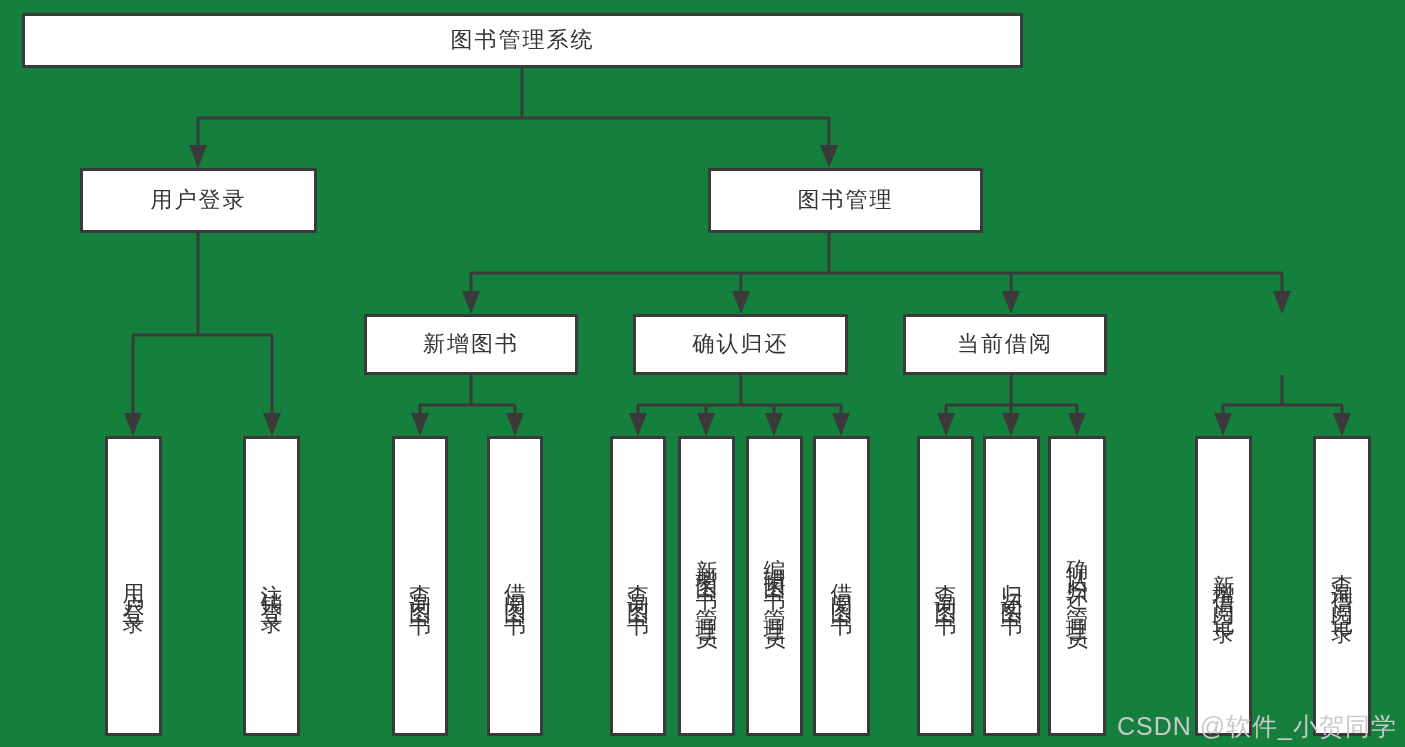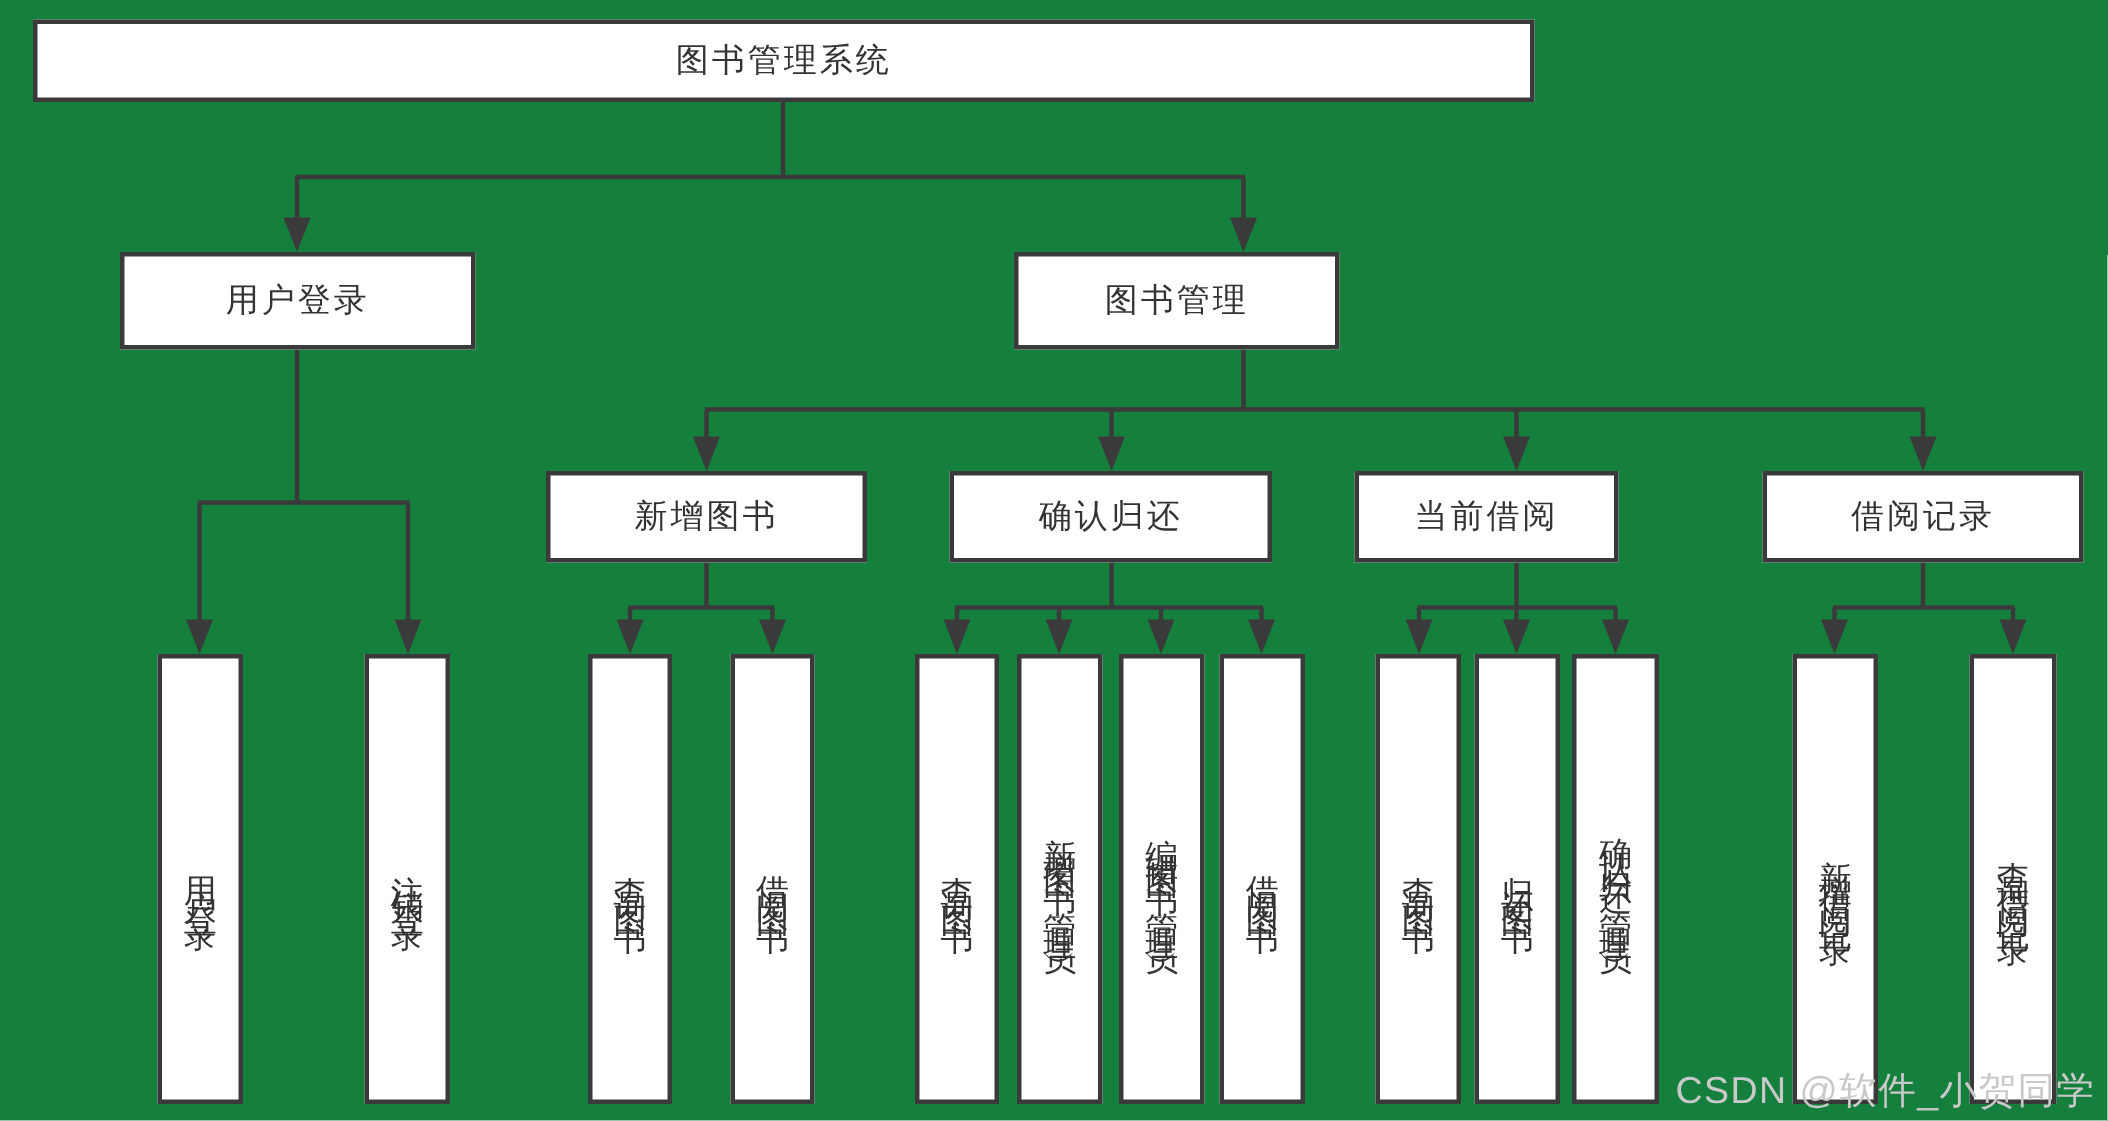--- a/index.html
+++ b/index.html
@@ -92,26 +92,25 @@
       <polygon points="1002,413 1020,413 1011,436"></polygon>
       <polygon points="1068,413 1086,413 1077,436"></polygon>
       <polygon points="1214,413 1232,413 1223,436"></polygon>
       <polygon points="1333,413 1351,413 1342,436"></polygon>
     </g>
   </svg>
 
   <div class="box h" style="left:22px;top:13px;width:1001px;height:55px">图书管理系统</div>
 
   <div class="box h" style="left:80px;top:168px;width:237px;height:65px">用户登录</div>
-  <div class="box h" style="left:676px;top:168px;width:217px;height:65px">图书管理</div>
+  <div class="box h" style="left:708px;top:168px;width:275px;height:65px">图书管理</div>
 
   <div class="box h" style="left:364px;top:314px;width:214px;height:61px">新增图书</div>
   <div class="box h" style="left:633px;top:314px;width:215px;height:61px">确认归还</div>
-  <div class="box h" style="left:903px;top:314px;width:176px;height:61px">当前借阅</div>
-  <div class="box h" style="left:1175px;top:314px;width:214px;height:61px">借阅记录</div>
+  <div class="box h" style="left:903px;top:314px;width:204px;height:61px">当前借阅</div>
 
   <div class="box v" style="left:105px;top:436px;width:57px;height:300px">用户登录</div>
   <div class="box v" style="left:243px;top:436px;width:57px;height:300px">注销登录</div>
 
   <div class="box v" style="left:392px;top:436px;width:56px;height:300px">查询图书</div>
   <div class="box v" style="left:487px;top:436px;width:56px;height:300px">借阅图书</div>
 
   <div class="box v" style="left:610px;top:436px;width:56px;height:300px">查询图书</div>
   <div class="box v" style="left:678px;top:436px;width:57px;height:300px">新增图书（管理员）</div>
   <div class="box v" style="left:746px;top:436px;width:57px;height:300px">编辑图书（管理员）</div>

